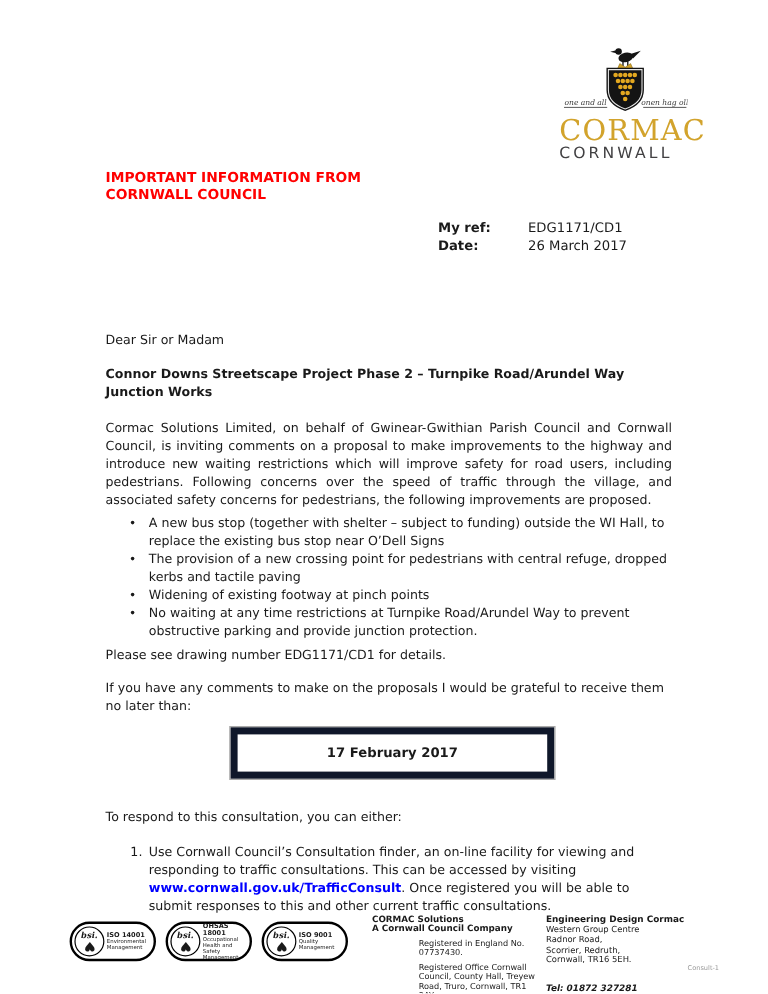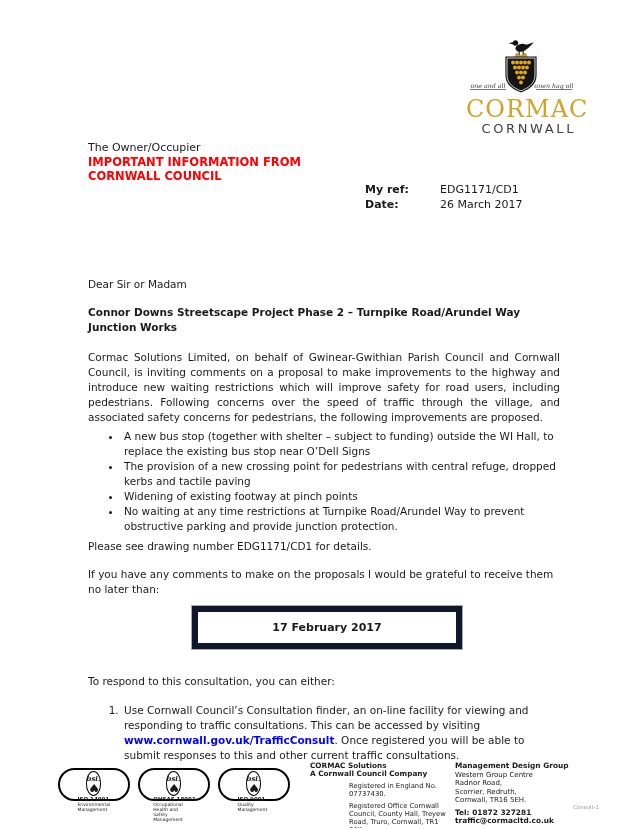--- a/index.html
+++ b/index.html
@@ -4,21 +4,21 @@
 <style>
   * { margin:0; padding:0; box-sizing:border-box; }
   html,body { background:#ffffff; }
   .page {
     position:relative; width:640px; height:828px; background:#ffffff;
     font-family:"DejaVu Sans","Liberation Sans",sans-serif;
     color:#1a1a1a; overflow:hidden;
   }
 
   
-  .logo { position:absolute; top:38px; right:64px; width:110px; text-align:right; }
+  .logo { position:absolute; top:38px; right:64px; width:110px; text-align:left; }
   .logo .crest { display:block; margin:0 auto; }
   .brand { font-family:"DejaVu Serif","Liberation Serif",serif; font-size:24px; letter-spacing:1px; color:#d2a32c; line-height:24px; margin-top:1px; }
   .subbrand { font-size:13px; letter-spacing:2.6px; color:#414042; line-height:15px; margin-top:0; }
 
   
   .recipient { position:absolute; left:88px; top:141px; line-height:14px; }
   .recipient .to { font-size:11px; }
   .recipient .important { color:#ff0000; font-weight:bold; font-size:11.5px; }
 
   
@@ -36,37 +36,37 @@
   .comments { margin-top:13px; }
   .deadline-box { margin:9px 0 0 104px; width:270px; border:6px solid #0f172a; outline:1px solid #aaa; text-align:center; padding:8px 0; font-weight:bold; font-size:11px; }
   .respond { margin-top:25px; }
   ol.options { margin-top:14px; padding-left:34px; }
   ol.options li { padding-left:2px; }
   a.consult-link { color:#0000ff; font-weight:bold; text-decoration:none;margin-top:40px; }
 
   
   .footer { position:absolute; left:0; top:762px; width:640px; }
   .certs { position:absolute; left:58px; top:6px; display:flex; gap:8px; }
-  .cert-badge { display:flex; align-items:center; width:72px; height:33px; border:2px solid #000; border-radius:17px; padding:1px 3px 1px 2px; background:#fff;flex-direction:column; }
+  .cert-badge { display:flex; align-items:center; width:72px; height:33px; border:2px solid #000; border-radius:17px; padding:1px 3px 1px 2px; background:#fff; }
   .cert-circle { flex:0 0 25px; height:25px; border:1.5px solid #000; border-radius:50%; display:flex; flex-direction:column; align-items:center; justify-content:center; }
   .cert-bsi { font-family:"DejaVu Serif","Liberation Serif",serif; font-style:italic; font-weight:bold; font-size:7px; line-height:6px; }
   .cert-heart { font-size:11px; line-height:8px; transform:rotate(180deg); margin-top:1px; }
   .cert-text { margin-left:2px; }
   .cert-standard { font-weight:bold; font-size:5.5px; line-height:6px; }
   .cert-descr { font-size:4.5px; line-height:5px; width:34px; }
 
   .company { position:absolute; left:310px; top:0; width:142px; font-size:6.8px; line-height:8px; }
   .company .bold { font-weight:bold; font-size:7.3px; }
   .company .mt { margin-top:4px;padding-left:39px; }
   .social { margin-top:4px; display:flex; gap:2px; }
   .social svg { display:block; }
 
   .contact { position:absolute; left:455px; top:0; width:118px; font-size:7px; line-height:8.5px; }
   .contact .bold { font-weight:bold; font-size:7.4px; }
-  .contact .mt { margin-top:4px; }
+  .contact .mt { margin-top:15px;font-style:italic; }
 
   .doc-code { position:absolute; left:573px; top:42px; font-size:5.5px; color:#9a9a9a; }
 </style>
 </head>
 <body>
 
 <div class="page">
 
   <div class="logo">
     <svg class="crest" width="104" height="58" viewBox="0 0 104 58">
@@ -110,21 +110,20 @@
             <circle cx="54" cy="39.5" r="1.9"></circle>
           <circle cx="52" cy="44.5" r="1.9"></circle>
         </g>
       </g>
     </svg>
     <div class="brand">CORMAC</div>
     <div class="subbrand">CORNWALL</div>
   </div>
 
   <div class="recipient">
-    <div class="to">The Owner/Occupier</div>
     <div class="important">IMPORTANT INFORMATION FROM</div>
     <div class="important">CORNWALL COUNCIL</div>
   </div>
 
   <div class="refblock">
     <div class="refrow">
       <span class="reflabel">My ref:</span>
       <span>EDG1171/CD1</span>
     </div>
     <div class="refrow">
@@ -203,21 +202,21 @@
           <path fill="#ffffff" d="M11 4.7c-.3.1-.6.2-.9.3.3-.2.6-.5.7-.9-.3.2-.6.3-1 .4-.3-.3-.7-.5-1.2-.5-.9 0-1.6.7-1.6 1.6v.4c-1.3-.1-2.5-.7-3.3-1.7-.1.3-.2.5-.2.8 0 .6.3 1.1.7 1.4-.2 0-.5-.1-.7-.2 0 .8.5 1.4 1.3 1.6h-.6c.2.6.8 1.1 1.5 1.1-.5.4-1.2.7-1.9.7h-.4c.7.4 1.5.7 2.3.7 2.8 0 4.3-2.3 4.3-4.3v-.2c.4-.3.7-.6 1-.9z"></path>
         </svg>
         <svg width="14" height="14" viewBox="0 0 14 14">
           <circle cx="7" cy="7" r="7" fill="#141414"></circle>
           <path fill="#ffffff" d="M7.7 11.5V7.6h1.2l.2-1.4H7.7v-.9c0-.4.1-.7.7-.7h.7V3.4c-.1 0-.5-.1-1-.1-1 0-1.7.6-1.7 1.8v1.1H5.2v1.4h1.2v3.9h1.3z"></path>
         </svg>
       </div>
     </div>
 
     <div class="contact">
-      <div class="bold">Management Design Group</div>
+      <div class="bold">Engineering Design Cormac</div>
       <div>Western Group Centre</div>
       <div>Radnor Road,</div>
       <div>Scorrier, Redruth,</div>
       <div>Cornwall, TR16 5EH.</div>
       <div class="bold mt">Tel: 01872 327281</div>
       <div class="bold">traffic@cormacltd.co.uk</div>
     </div>
 
     <div class="doc-code">Consult-1</div>
   </div>

